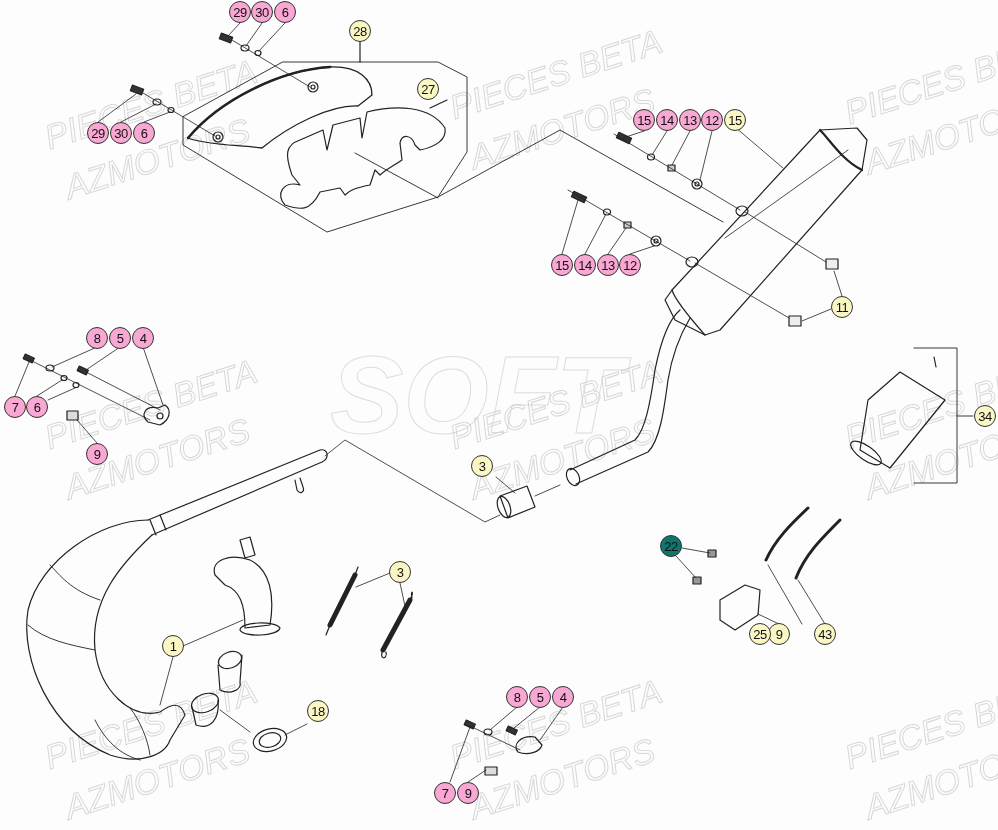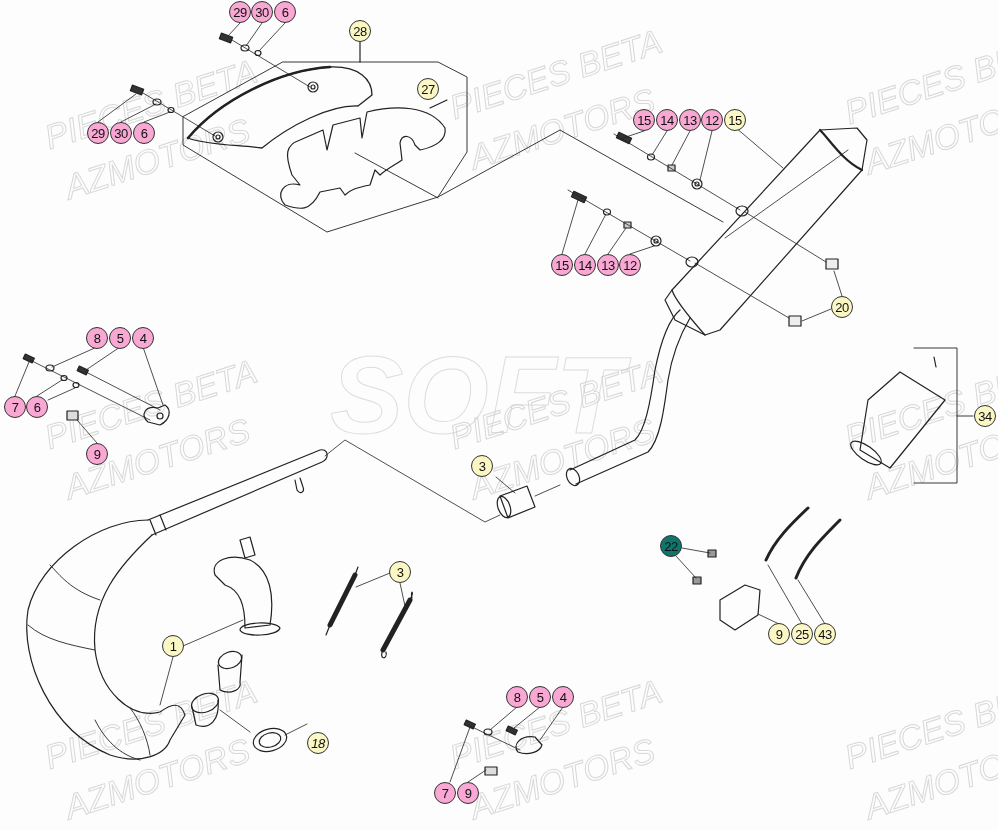--- a/index.html
+++ b/index.html
@@ -240,34 +240,34 @@
   <div class="badge cyan" style="left:133px;top:122px;">6</div>
   <div class="badge cyan" style="left:633px;top:109px;">15</div>
   <div class="badge cyan" style="left:656px;top:109px;">14</div>
   <div class="badge cyan" style="left:679px;top:109px;">13</div>
   <div class="badge cyan" style="left:701px;top:109px;">12</div>
   <div class="badge yellow" style="left:724px;top:109px;">15</div>
   <div class="badge cyan" style="left:551px;top:254px;">15</div>
   <div class="badge cyan" style="left:574px;top:254px;">14</div>
   <div class="badge cyan" style="left:597px;top:254px;">13</div>
   <div class="badge cyan" style="left:619px;top:254px;">12</div>
-  <div class="badge yellow" style="left:831px;top:296px;">20</div>
+  <div class="badge yellow" style="left:831px;top:296px;">11</div>
   <div class="badge cyan" style="left:86px;top:327px;">8</div>
   <div class="badge cyan" style="left:109px;top:327px;">5</div>
   <div class="badge cyan" style="left:132px;top:327px;">4</div>
   <div class="badge cyan" style="left:4px;top:396px;">7</div>
   <div class="badge cyan" style="left:26px;top:396px;">6</div>
   <div class="badge cyan" style="left:86px;top:443px;">9</div>
   <div class="badge yellow" style="left:471px;top:455px;">3</div>
   <div class="badge yellow" style="left:974px;top:405px;">34</div>
   <div class="badge white" style="left:660px;top:535px;">22</div>
   <div class="badge yellow" style="left:389px;top:561px;">3</div>
   <div class="badge yellow" style="left:162px;top:635px;">1</div>
   <div class="badge yellow" style="left:768px;top:623px;">9</div>
-  <div class="badge yellow" style="left:791px;top:623px;">25</div>
+  <div class="badge yellow" style="left:749px;top:623px;">25</div>
   <div class="badge yellow" style="left:814px;top:623px;">43</div>
-  <div class="badge yellow" style="left:307px;top:732px;font-style:italic;">18</div>
+  <div class="badge yellow" style="left:307px;top:700px;">18</div>
   <div class="badge cyan" style="left:506px;top:686px;">8</div>
   <div class="badge cyan" style="left:529px;top:686px;">5</div>
   <div class="badge cyan" style="left:552px;top:686px;">4</div>
   <div class="badge cyan" style="left:434px;top:782px;">7</div>
   <div class="badge cyan" style="left:457px;top:782px;">9</div>
 </div>
 
 </body></html>

